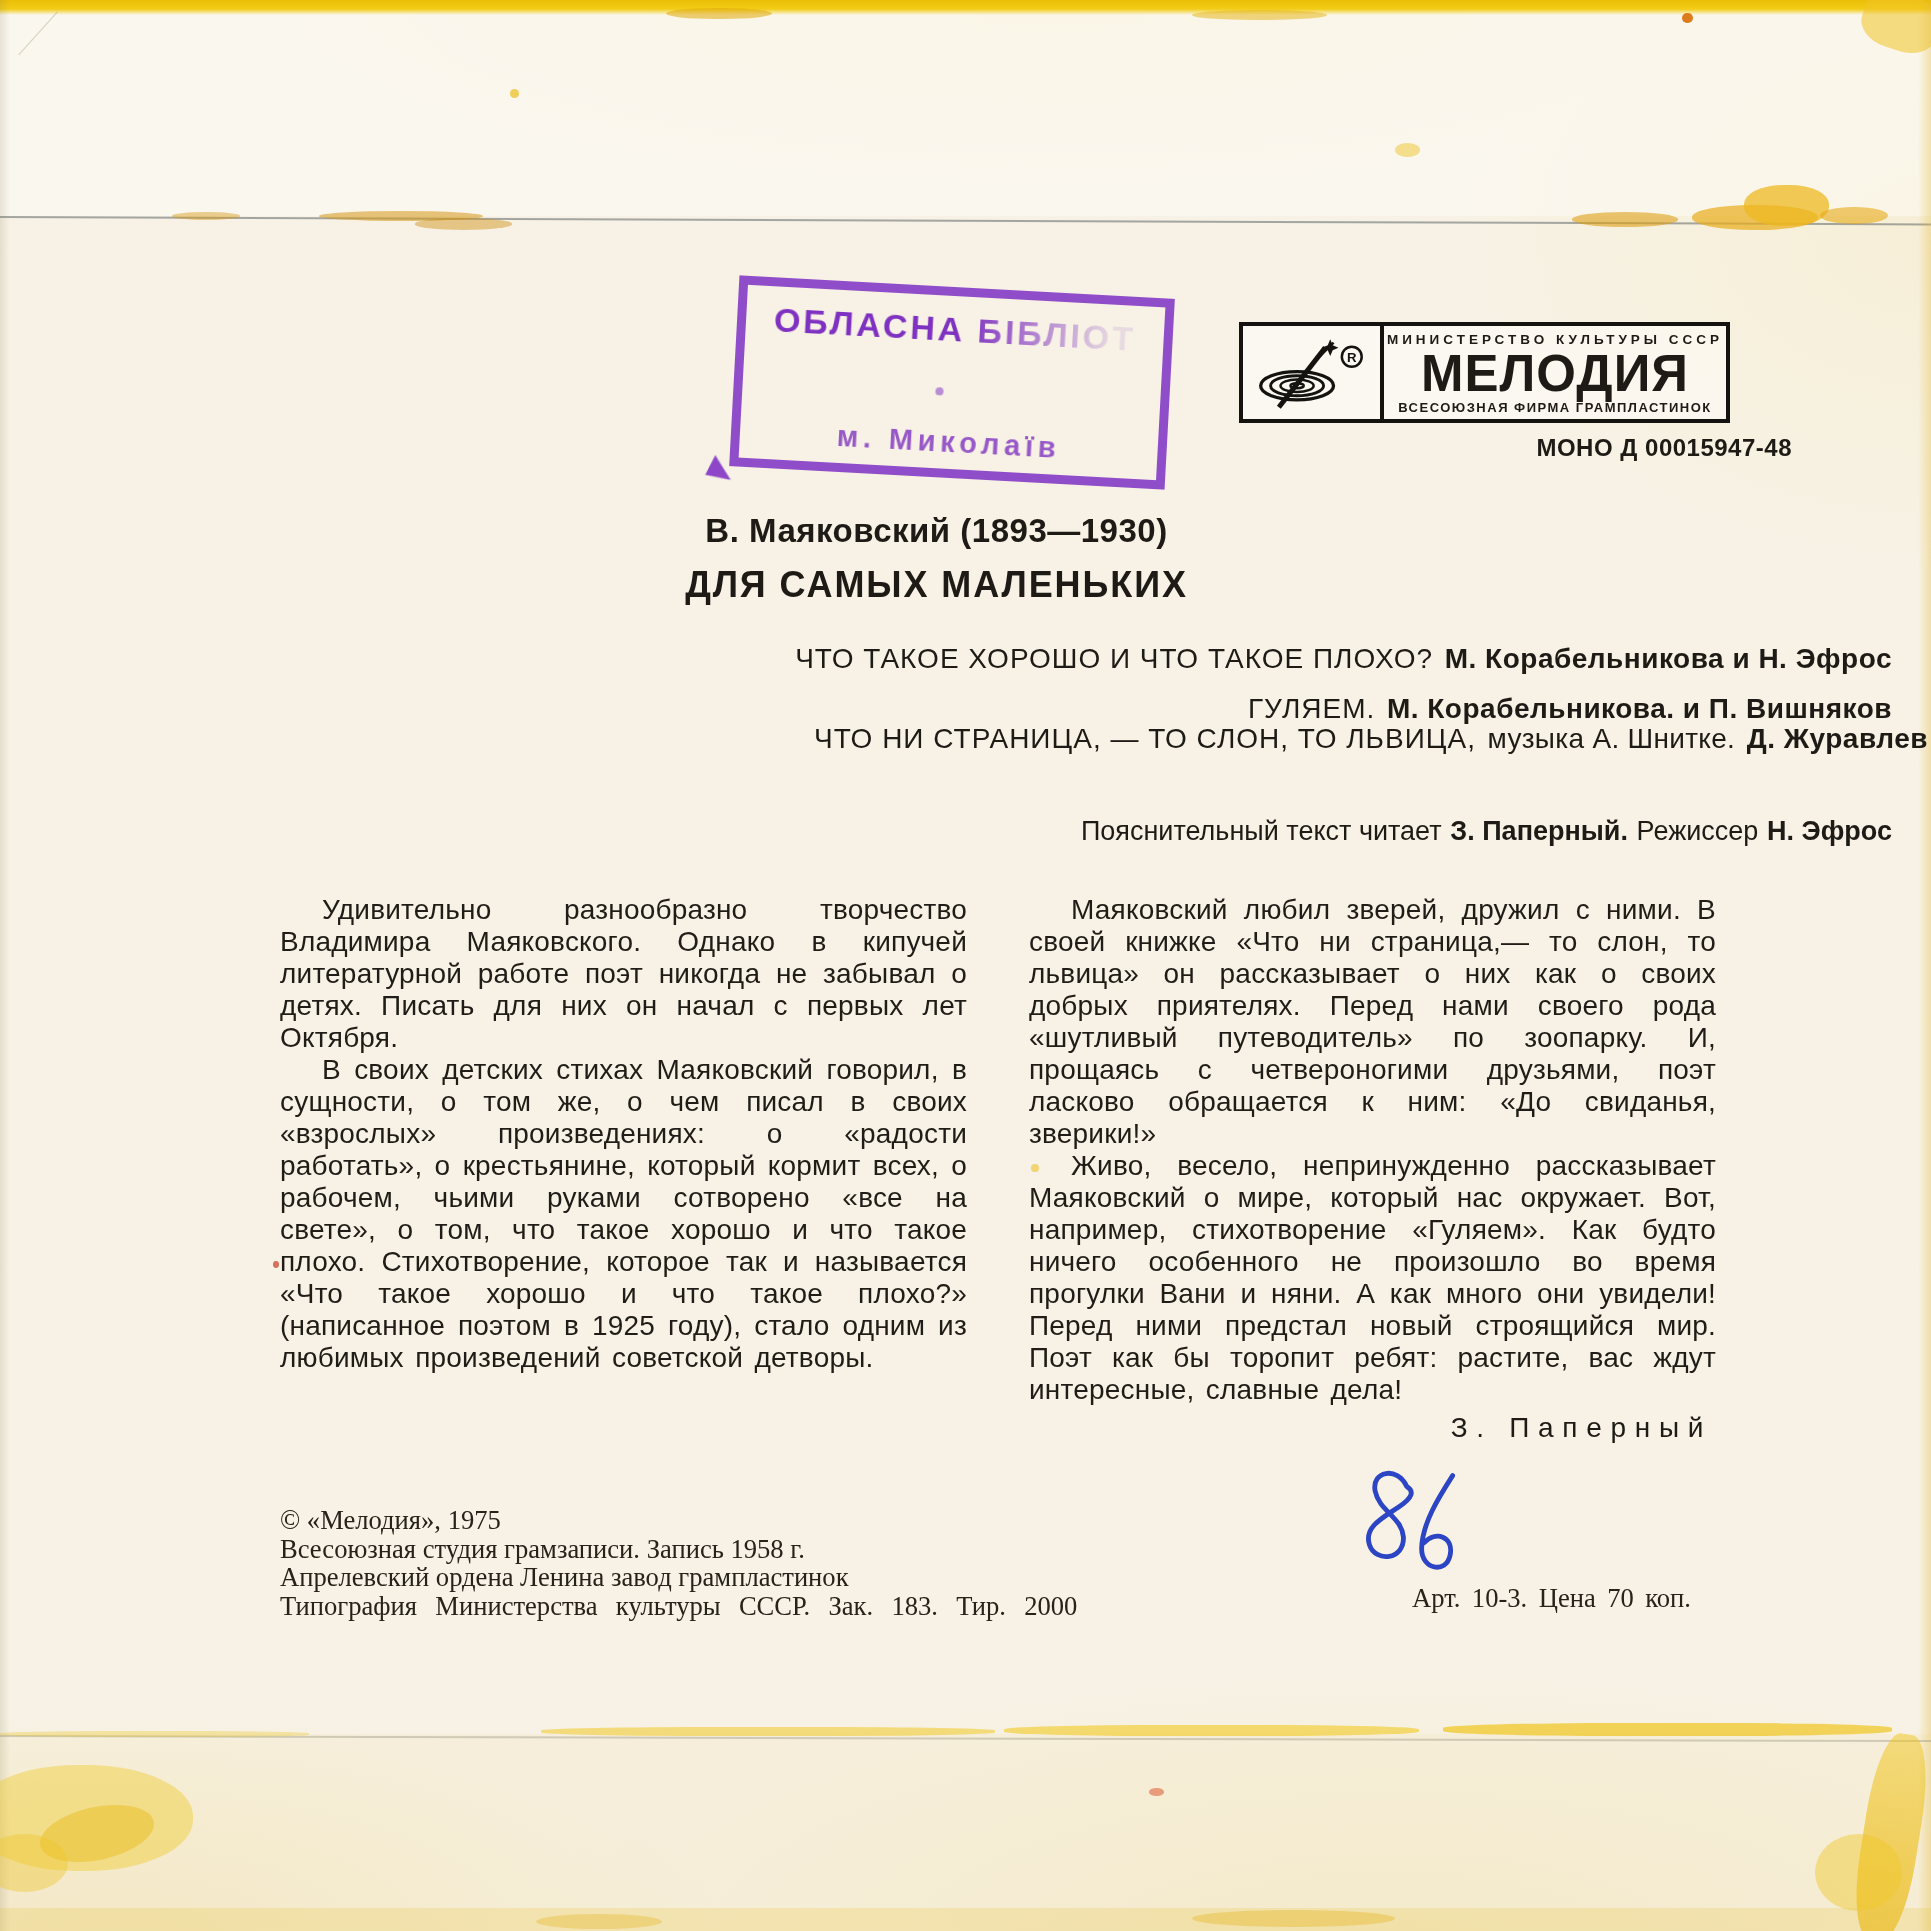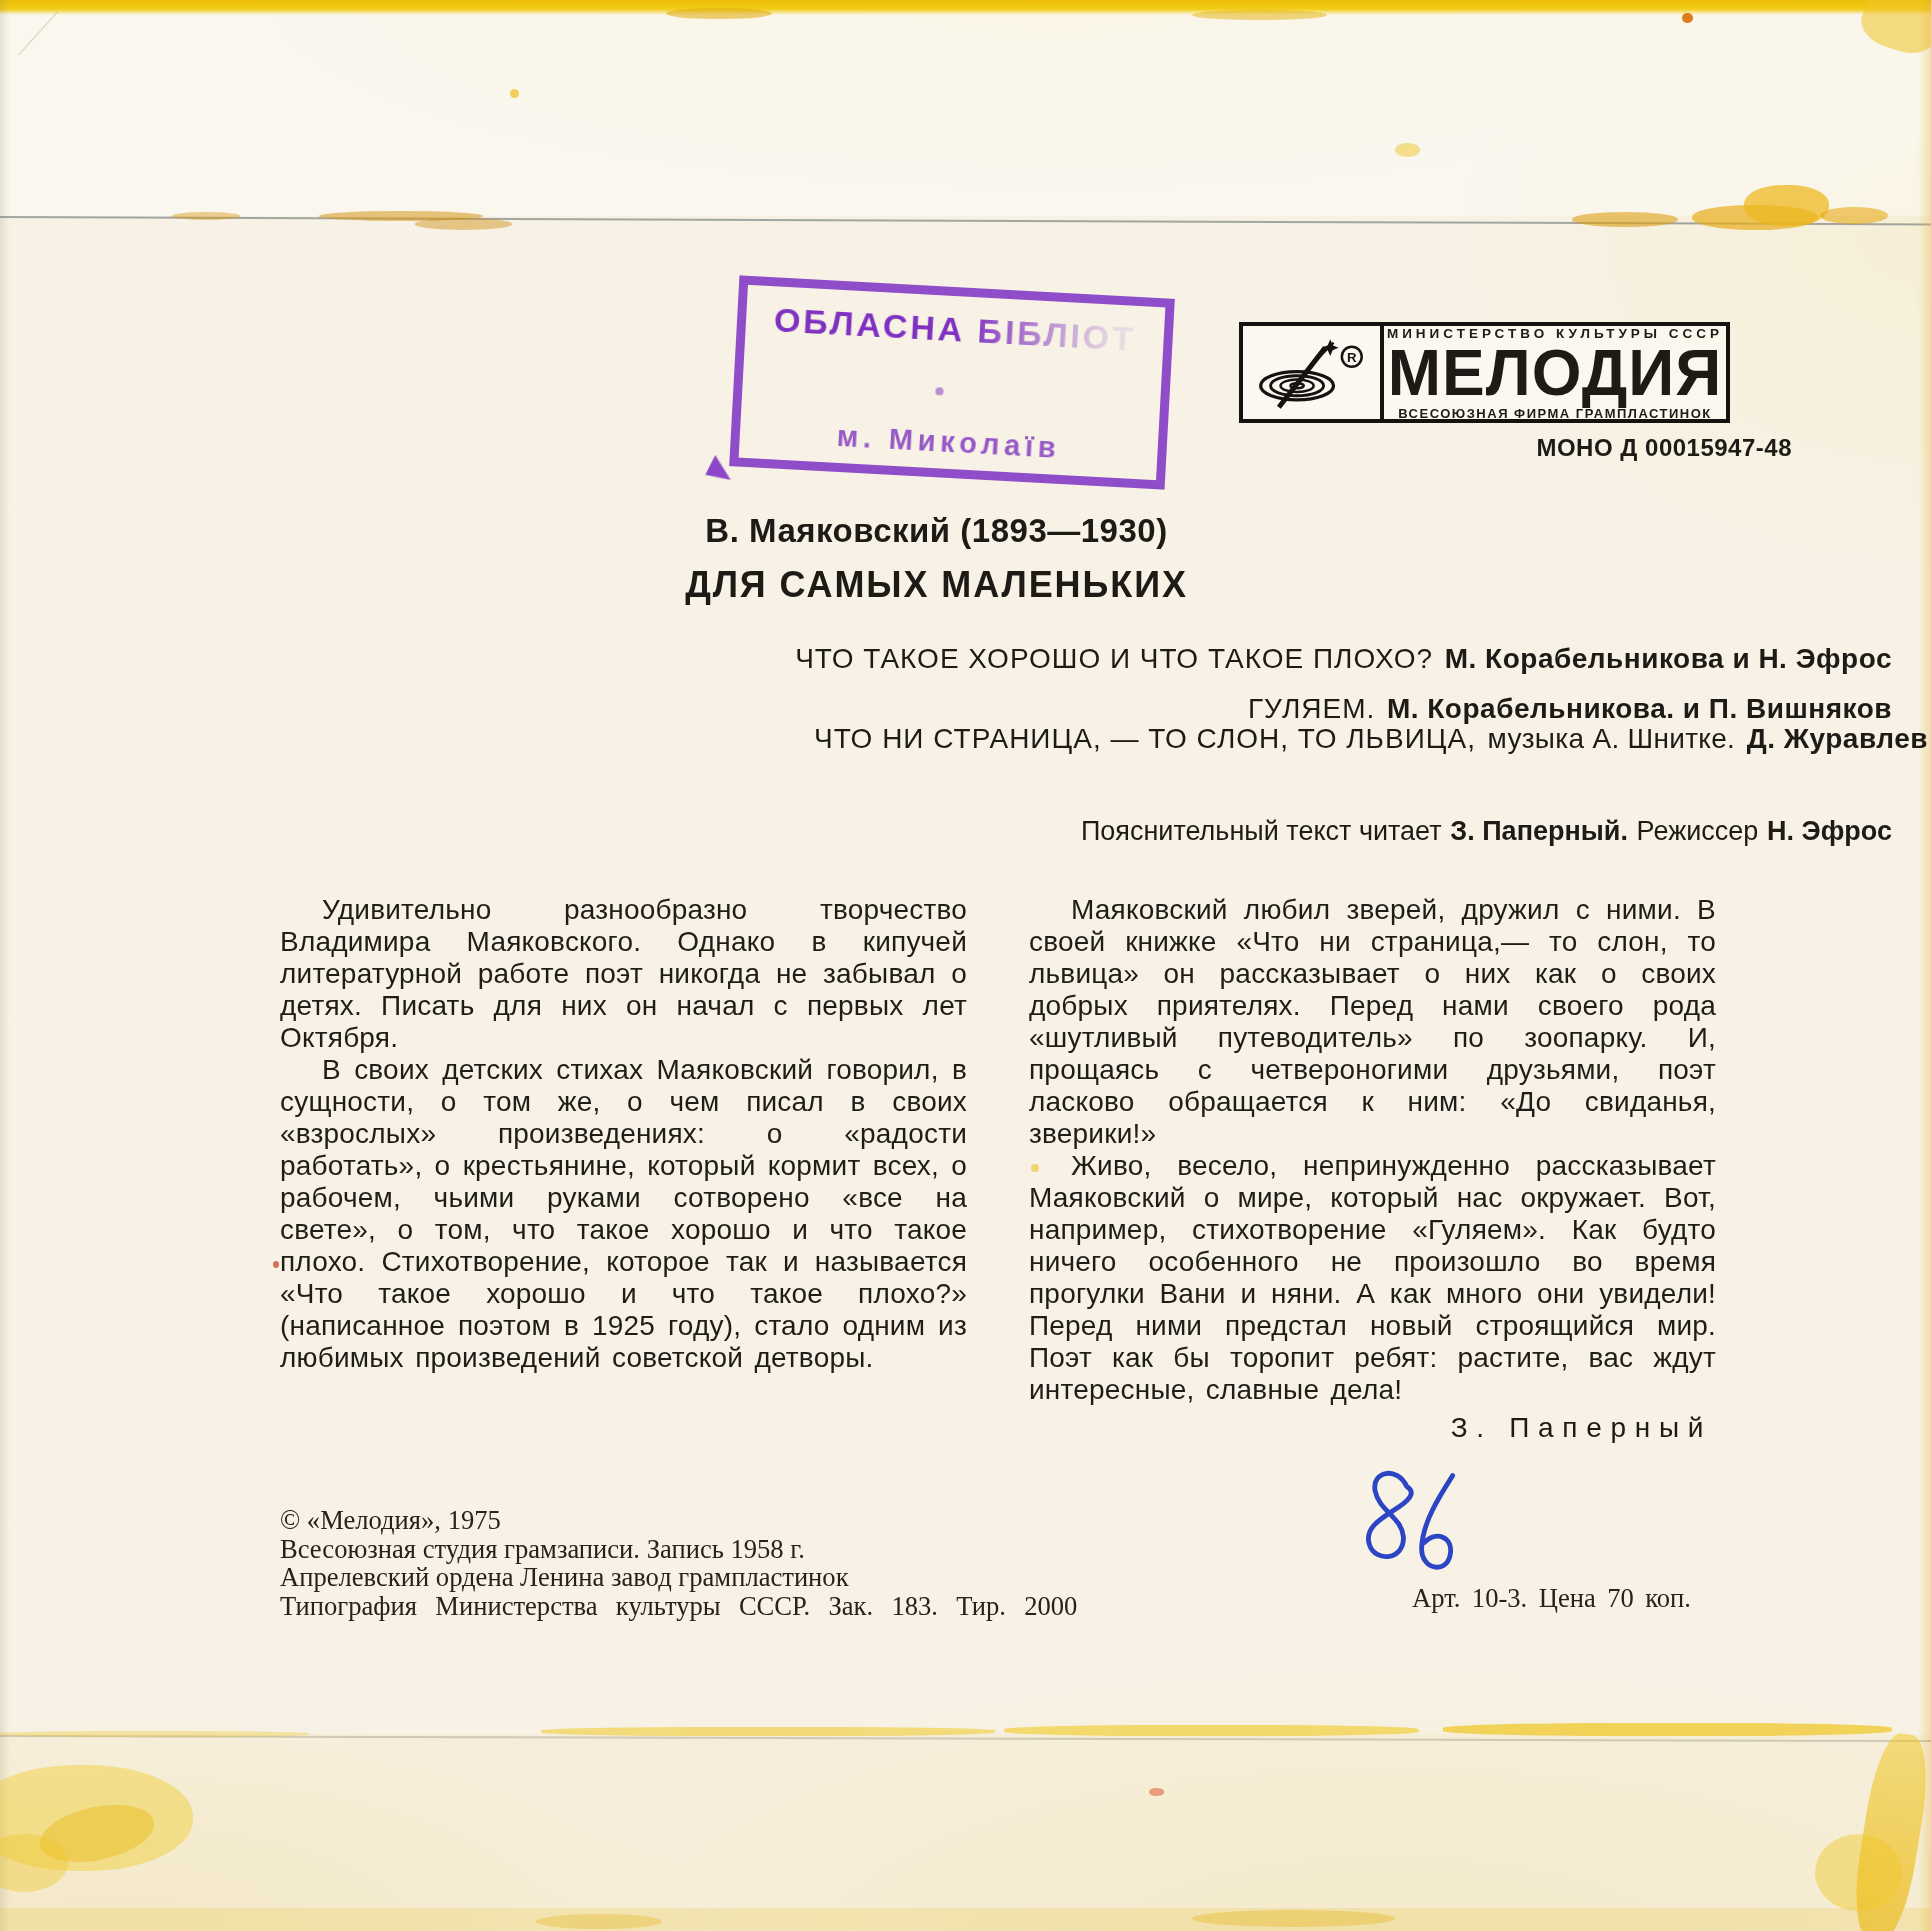--- a/index.html
+++ b/index.html
@@ -67,21 +67,21 @@
     border-left:25px solid rgba(121,40,194,.85);border-top:15.4px solid transparent;border-bottom:7.7px solid transparent;
     transform:rotate(24deg);}
   .stamp-dot{position:absolute;left:193px;top:92px;width:7.7px;height:7.7px;border-radius:50%;background:rgba(121,40,194,.5);}
 
   
   .logo{position:absolute;left:1239px;top:322px;width:483px;height:93px;border:4.8px solid #151310;
     display:flex;background:rgba(255,255,255,.45);}
   .logo-emblem{width:137px;border-right:4.8px solid #151310;display:flex;align-items:center;justify-content:center;}
   .logo-right{flex:1;display:flex;flex-direction:column;align-items:center;justify-content:center;line-height:1;}
   .logo-ministry{font-size:13.5px;font-weight:bold;letter-spacing:4px;white-space:nowrap;margin-top:1.9px;}
-  .logo-brand{font-size:64px;font-weight:bold;letter-spacing:1px;white-space:nowrap;margin:1px 0 1.9px 0;}
+  .logo-brand{font-size:51px;font-weight:bold;letter-spacing:1px;white-space:nowrap;margin:1px 0 1.9px 0;}
   .logo-firm{font-size:13px;font-weight:bold;letter-spacing:1.5px;white-space:nowrap;}
   .catalog{position:absolute;left:1300px;top:434px;width:492px;text-align:right;
     font-size:24px;font-weight:bold;letter-spacing:0.5px;white-space:nowrap;}
 
   
   .title1{position:absolute;left:0;top:512px;width:1873px;text-align:center;font-size:33px;font-weight:bold;letter-spacing:0.5px;}
   .title2{position:absolute;left:0;top:564px;width:1873px;text-align:center;font-size:36px;font-weight:bold;letter-spacing:1.9px;}
   .trackline{position:absolute;left:0;width:1892px;text-align:right;font-size:28px;letter-spacing:1px;white-space:nowrap;}
   .trackline .tt{padding-right:11.6px;}
   .trackline .nt{padding-right:11.6px;}

